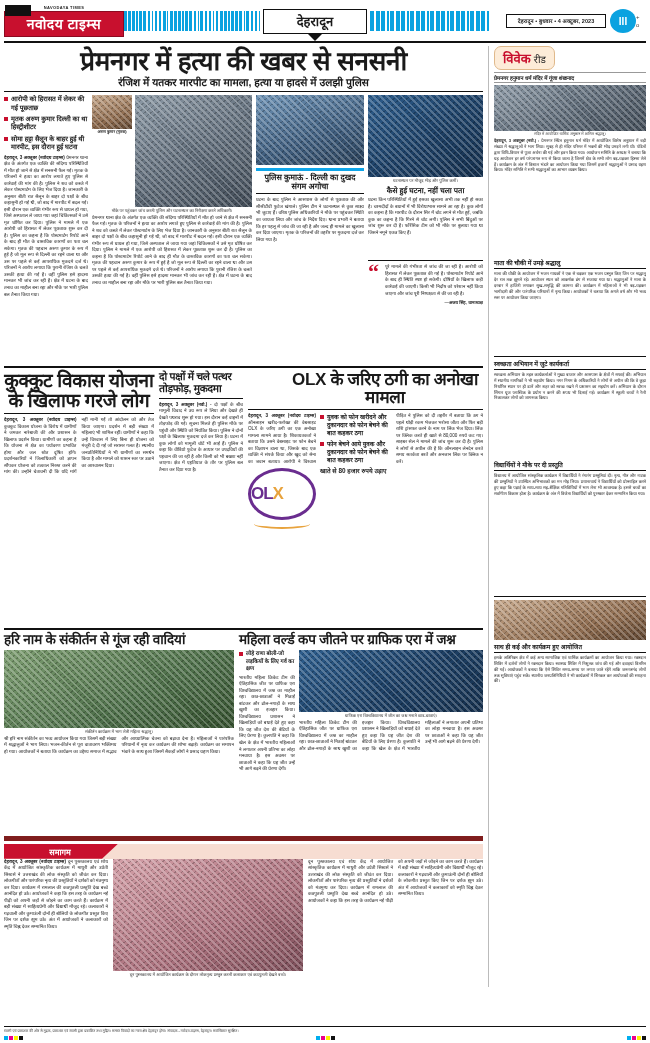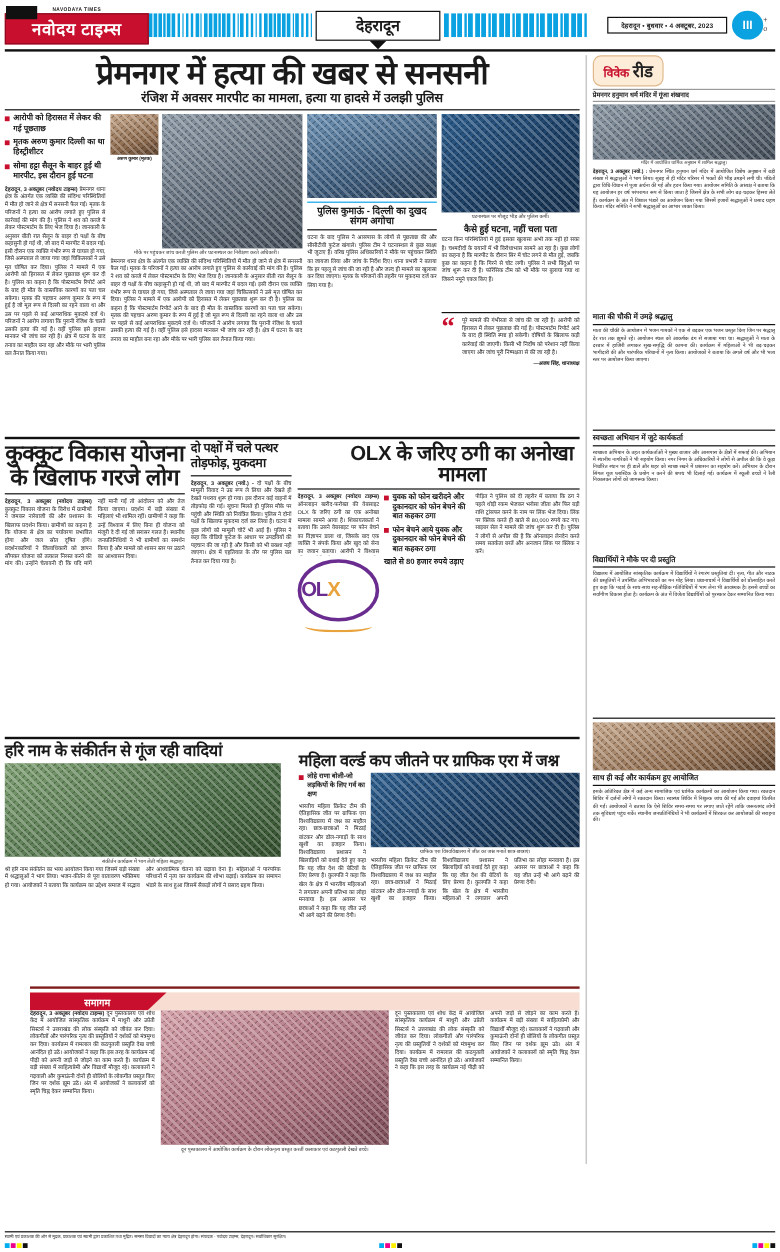--- a/index.html
+++ b/index.html
@@ -65,21 +65,21 @@
   .photo .grain{position:absolute;inset:0;opacity:.22;
     background:repeating-linear-gradient(45deg,#fff 0 2px,transparent 2px 5px),
                repeating-linear-gradient(-38deg,#000 0 1px,transparent 1px 4px);}
   .caption{font-size:4.2px;line-height:1.3;text-align:center;padding:1px 0;color:#333;}
 
   .inset-portrait{float:left;width:40px;margin:0 3px 2px 0;}
   .inset-portrait .ph{height:34px;}
   .inset-portrait .nm{font-size:4px;text-align:center;line-height:1.2;padding-top:1px;font-weight:bold;}
 
   .sub-head{font-size:8px;font-weight:bold;text-align:center;line-height:1.15;
-    border-top:1px solid #0ea5e9;border-bottom:1px solid #111;padding:2px 0;margin:3px 0 3px;}
+    border-top:3px solid #0ea5e9;border-bottom:1px solid #111;padding:2px 0;margin:3px 0 3px;}
   .mini-head{font-size:7.5px;font-weight:bold;text-align:center;line-height:1.15;margin:2px 0;}
 
   .quote-block{display:flex;gap:3px;border-top:1px solid #111;padding-top:3px;margin-top:3px;}
   .quote-mark{flex:0 0 14px;font-size:22px;line-height:.75;color:#c8102e;font-weight:bold;font-family:"Liberation Serif",serif;}
   .quote-body{font-size:4.6px;line-height:1.45;text-align:justify;}
   .quote-attr{font-size:4.4px;font-weight:bold;text-align:right;margin-top:2px;}
 
   
   .deck{border-top:2px solid #111;margin-top:4px;padding-top:3px;display:flex;gap:5px;}
   .deck-left{flex:0 0 150px;}
@@ -90,40 +90,40 @@
   .deck-head.olx{font-size:17px;text-align:center;margin-left:39px;}
   .rule-thin{border-bottom:1px solid #111;margin:3px 0;}
 
   .olx-logo{width:62px;height:46px;border-radius:50%;border:3px solid #6a2d8f;
     display:flex;align-items:center;justify-content:flex-start;margin:3px auto;background:#fff;}
   .olx-logo span{font-size:17px;font-weight:bold;color:#6a2d8f;letter-spacing:-1px;}
   .olx-logo span i{color:#e8a33d;font-style:normal;}
   .olx-swoosh{height:8px;border-bottom:2px solid #e8a33d;border-radius:0 0 50% 50%;margin:-4px 6px 4px;}
 
   
-  .deck3{border-top:2px solid #111;margin-top:4px;padding-top:3px;display:flex;gap:15px;align-items:center;}
+  .deck3{border-top:2px solid #111;margin-top:16px;padding-top:3px;display:flex;gap:5px;}
   .d3-a{flex:0 0 230px;}
   .d3-b{flex:1 1 auto;}
   .d3-head{font-size:13.5px;font-weight:bold;line-height:1.05;letter-spacing:-.2px;}
 
   
-  .banner{margin-top:5px;border-top:2px solid #7f1d1d;padding-top:3px;margin-left:21px;}
+  .banner{margin-top:5px;border-top:5px solid #7f1d1d;padding-top:3px;}
   .banner-bar{display:flex;align-items:stretch;height:15px;background:#f7ddd2;}
   .banner-tag{background:#c8102e;color:#fff;font-size:8px;font-weight:bold;
     display:flex;align-items:center;padding:0 10px 0 8px;
     clip-path:polygon(0 0,100% 0,86% 100%,0 100%);min-width:96px;justify-content:center;}
   .banner-kicker{flex:1;display:flex;align-items:center;justify-content:center;
     font-size:7.5px;font-weight:bold;padding-right:14px;}
   .banner-head{font-size:18px;font-weight:bold;line-height:1.05;margin:3px 0 3px;letter-spacing:-.2px;}
 
   
   .rail-tab{background:#fdecd8;border:1px solid #e0b98b;border-radius:7px;
     padding:2px 8px;display:inline-block;margin-bottom:2px;}
-  .rail-tab b{font-size:10px;color:#c8102e;font-weight:bold;}
-  .rail-tab span{font-size:14px;font-weight:bold;color:#222;margin-left:3px;}
+  .rail-tab b{font-size:13px;color:#c8102e;font-weight:bold;}
+  .rail-tab span{font-size:10px;font-weight:normal;color:#222;margin-left:3px;}
   .rail-kicker{font-size:5.4px;font-weight:bold;line-height:1.2;
     border-top:1px solid #999;border-bottom:1px solid #999;padding:1.5px 0;margin-bottom:2px;}
   .rail-text{font-size:4.2px;line-height:1.38;text-align:justify;color:#222;}
   .rail-sub{font-size:6.2px;font-weight:bold;line-height:1.2;margin:3px 0 2px;
     border-bottom:1px solid #111;padding-bottom:1.5px;}
   .rail-rule{border-top:1px solid #111;margin:3px 0;}
 
   
   .footer{position:absolute;left:4px;right:4px;bottom:3px;}
   .footer .line{border-top:1px solid #111;padding-top:2px;font-size:3.6px;line-height:1.3;
@@ -226,21 +226,21 @@
     <div class="reg-marks">+<br>o</div>
   </div>
 
   <div class="rule-top"></div>
 
   <div class="body-area">
 
     <div class="left-zone">
 
       <div class="lead-head">प्रेमनगर में हत्या की खबर से सनसनी</div>
-      <div class="lead-sub">रंजिश में अवसर मारपीट का मामला, हत्या या हादसे में उलझी पुलिस</div>
+      <div class="lead-sub">रंजिश में यतकर मारपीट का मामला, हत्या या हादसे में उलझी पुलिस</div>
 
       <div class="lead-grid">
 
         <div class="col-bullets">
           <div class="bullet">
             <span class="sq"></span>
             <span>आरोपी को हिरासत में लेकर की गई पूछताछ</span>
           </div>
           <div class="bullet">
             <span class="sq"></span>

